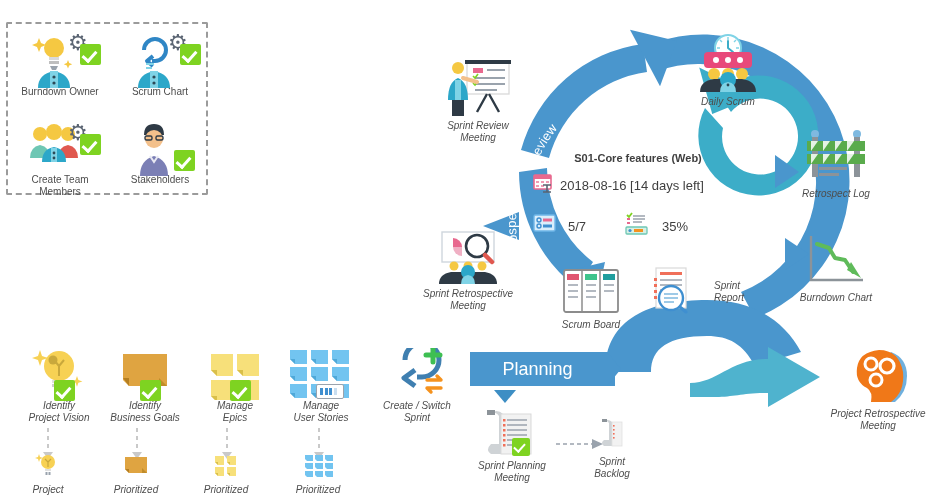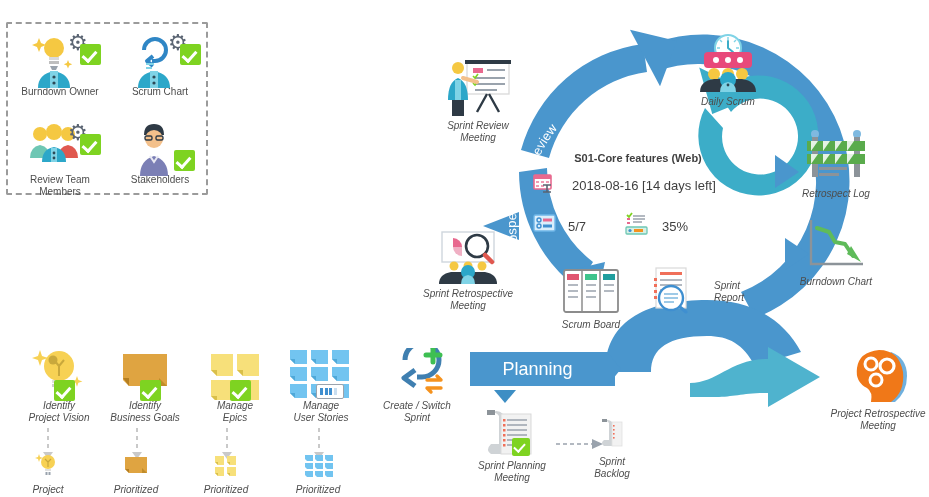--- a/index.html
+++ b/index.html
@@ -105,21 +105,21 @@
       <path d="M46 40 q0 -11 10 -13 q10 2 10 13 z" fill="#e0584f"></path>
       <circle cx="42" cy="14" r="8" fill="#f5c842"></circle>
       <path d="M30 44 q0 -13 12 -15 q12 2 12 15 z" fill="#2ca7c9"></path>
       <path d="M39 30 h6 v14 h-6 z" fill="#7fd3e6"></path>
       <circle cx="42" cy="35" r="1.4" fill="#2d4a57"></circle>
       <circle cx="42" cy="40" r="1.4" fill="#2d4a57"></circle>
     </svg>
   </div>
   <div class="gear" style="left:56px;top:4px;">⚙</div>
   <div class="chk" style="left:68px;top:16px;"></div>
-  <div class="lbl">Review Team</div>
+  <div class="lbl">Create Team</div>
   <div class="lbl">Members</div>
 </div>
 
 <div class="role" style="left:112px;top:118px;">
   <div class="ic">
     <svg width="96" height="58" viewBox="0 0 96 58">
       <path d="M32 17 q0 -11 10 -11 q10 0 10 11 z" fill="#2e3a45"></path>
       <circle cx="42" cy="21" r="9" fill="#f3c08b"></circle>
       <rect x="33" y="18" width="7" height="4" rx="1.5" fill="none" stroke="#2e3a45" stroke-width="1.4"></rect>
       <rect x="44" y="18" width="7" height="4" rx="1.5" fill="none" stroke="#2e3a45" stroke-width="1.4"></rect>
@@ -207,21 +207,21 @@
   <svg width="160" height="65" viewBox="0 0 160 65">
     <path d="M 0 38 C 28 38 40 14 78 14 L 78 2 L 130 32 L 78 62 L 78 48 C 52 48 44 52 26 52 L 0 52 Z" fill="#4fb3ce"></path>
   </svg>
 </div>
 
 <div class="abs" style="left:528px;top:152px;width:220px;">
 
   <div style="font-size:11px;font-weight:bold;color:#3f3f3f;text-align:center;white-space:nowrap;">S01-Core features (Web)</div>
 
 
-  <div style="margin-top:8px;display:flex;align-items:center;gap:18px;justify-content:flex-start;padding-left:4px;">
+  <div style="margin-top:8px;display:flex;align-items:center;gap:6px;justify-content:flex-start;padding-left:4px;">
     <span>
       <svg width="22" height="22" viewBox="0 0 22 22">
         <rect x="2" y="3" width="17" height="14" rx="1" fill="#fff" stroke="#e8698f" stroke-width="1.6"></rect>
         <rect x="2" y="3" width="17" height="4" fill="#e8698f"></rect>
         <g fill="#f09ab4">
           <rect x="4" y="9" width="3" height="2"></rect>
             <rect x="9" y="9" width="3" height="2"></rect>
           <rect x="14" y="9" width="3" height="2"></rect>
           <rect x="4" y="13" width="3" height="2"></rect>
             <rect x="9" y="13" width="3" height="2"></rect>
@@ -396,21 +396,21 @@
         <path d="M34 26 l7 0 -7 10 z"></path>
           <path d="M46 26 l7 0 -7 10 z"></path>
       </g>
       <rect x="18" y="39" width="28" height="3" fill="#8c9399"></rect>
       <rect x="18" y="45" width="20" height="3" fill="#8c9399"></rect>
     </svg>
   </div>
   <div class="lbl">Retrospect Log</div>
 </div>
 
-<div class="node" style="left:786px;top:216px;width:100px;">
+<div class="node" style="left:786px;top:232px;width:100px;">
   <div class="ic">
     <svg width="70" height="56" viewBox="0 0 70 56">
       <path d="M10 4 v44 h52" fill="none" stroke="#8c9399" stroke-width="2.4"></path>
       <path d="M16 12 L28 16 L34 26 L44 28 L52 40" fill="none" stroke="#5fbb5a" stroke-width="4" stroke-linejoin="round" stroke-linecap="round"></path>
       <path d="M46 38 L60 46 L50 30 Z" fill="#5fbb5a"></path>
     </svg>
   </div>
   <div class="lbl">Burndown Chart</div>
 </div>
 

